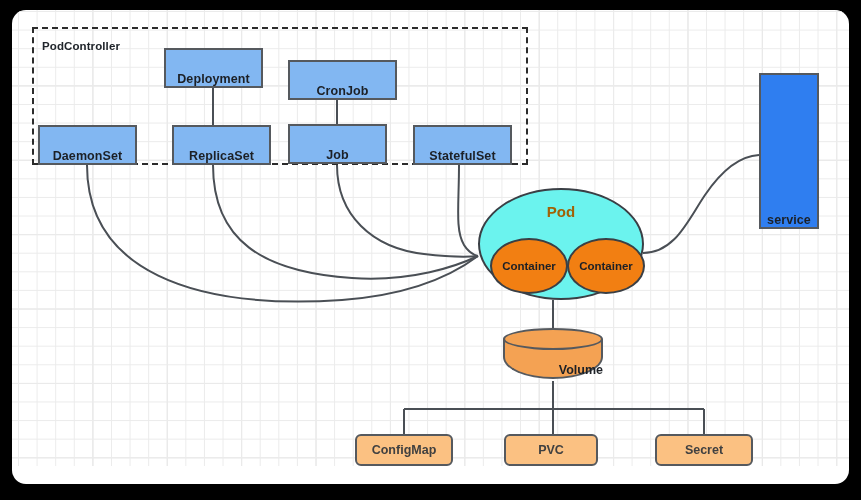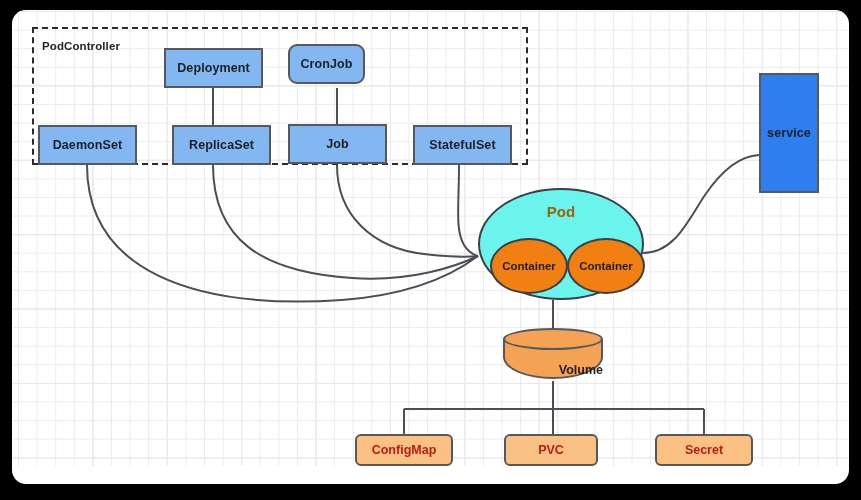--- a/index.html
+++ b/index.html
@@ -75,21 +75,21 @@
     font-weight: bold;
     color: #20252b;
     letter-spacing: 0.1px;
     white-space: nowrap;
   }
   
   .node-box {
     position: absolute;
     box-sizing: border-box;
     display: flex;
-    align-items: center;
+    align-items: flex-end;
     justify-content: center;
     font-size: 12.5px;
     font-weight: bold;
     color: #1c2026;
     letter-spacing: 0.1px;
     white-space: nowrap;
   }
   .ctrl {
     background: #82b7f2;
     border: 2px solid #55595e;
@@ -172,21 +172,21 @@
     position: absolute;
     box-sizing: border-box;
     background: #fbc182;
     border: 2px solid #55595e;
     border-radius: 6px;
     display: flex;
     align-items: center;
     justify-content: center;
     font-size: 12.5px;
     font-weight: bold;
-    color: #b91c1c;
+    color: #404040;
     white-space: nowrap;
   }
 </style>
 </head>
 <body>
 
 <div id="root">
   <div id="canvas">
     <div id="grid"></div>
 
@@ -220,38 +220,38 @@
           <path d="M 692,399 L 692,424"></path>
         </g>
       </svg>
 
       <div class="group-box" style="left:20px; top:17px; width:496px; height:138px;"></div>
       <div class="group-label" style="left:30px; top:30px;">PodController</div>
 
       <div class="node-box ctrl" style="left:152px; top:38px; width:99px; height:40px;">
         <span>Deployment</span>
       </div>
-      <div class="node-box ctrl" style="left:276px; top:34px; width:77px; height:40px;border-radius:9px;">
+      <div class="node-box ctrl" style="left:276px; top:50px; width:109px; height:40px;">
         <span>CronJob</span>
       </div>
 
       <div class="node-box ctrl" style="left:26px; top:115px; width:99px; height:40px;">
         <span>DaemonSet</span>
       </div>
       <div class="node-box ctrl" style="left:160px; top:115px; width:99px; height:40px;">
         <span>ReplicaSet</span>
       </div>
       <div class="node-box ctrl" style="left:276px; top:114px; width:99px; height:40px;">
         <span>Job</span>
       </div>
       <div class="node-box ctrl" style="left:401px; top:115px; width:99px; height:40px;">
         <span>StatefulSet</span>
       </div>
 
-      <div class="node-box svc" style="left:747px; top:63px; width:60px; height:120px;">
+      <div class="node-box svc" style="left:747px; top:63px; width:60px; height:156px;">
         <span>service</span>
       </div>
 
       <div class="pod" style="left:466px; top:178px; width:166px; height:112px;"></div>
       <div class="pod-label" style="left:466px; top:193px; width:166px;">Pod</div>
       <div class="container-ell" style="left:478px; top:228px; width:78px; height:56px;">
         <span>Container</span>
       </div>
       <div class="container-ell" style="left:555px; top:228px; width:78px; height:56px;">
         <span>Container</span>

